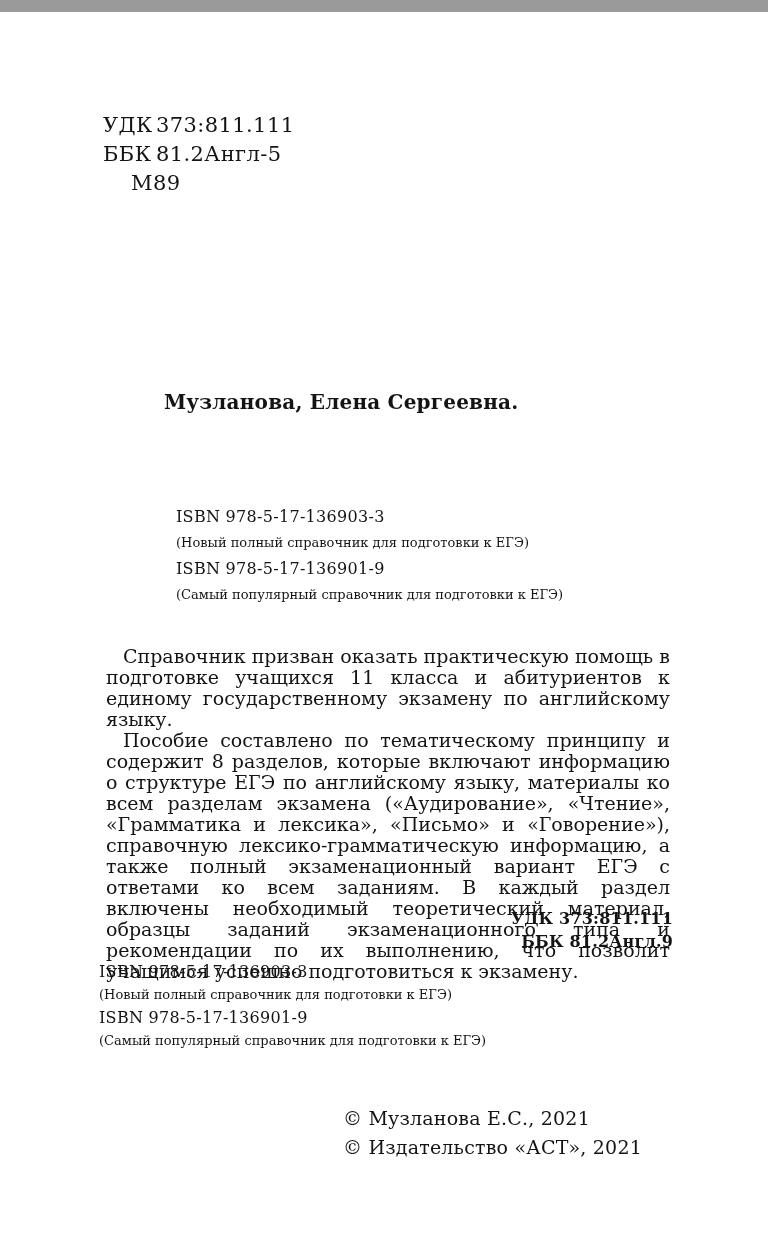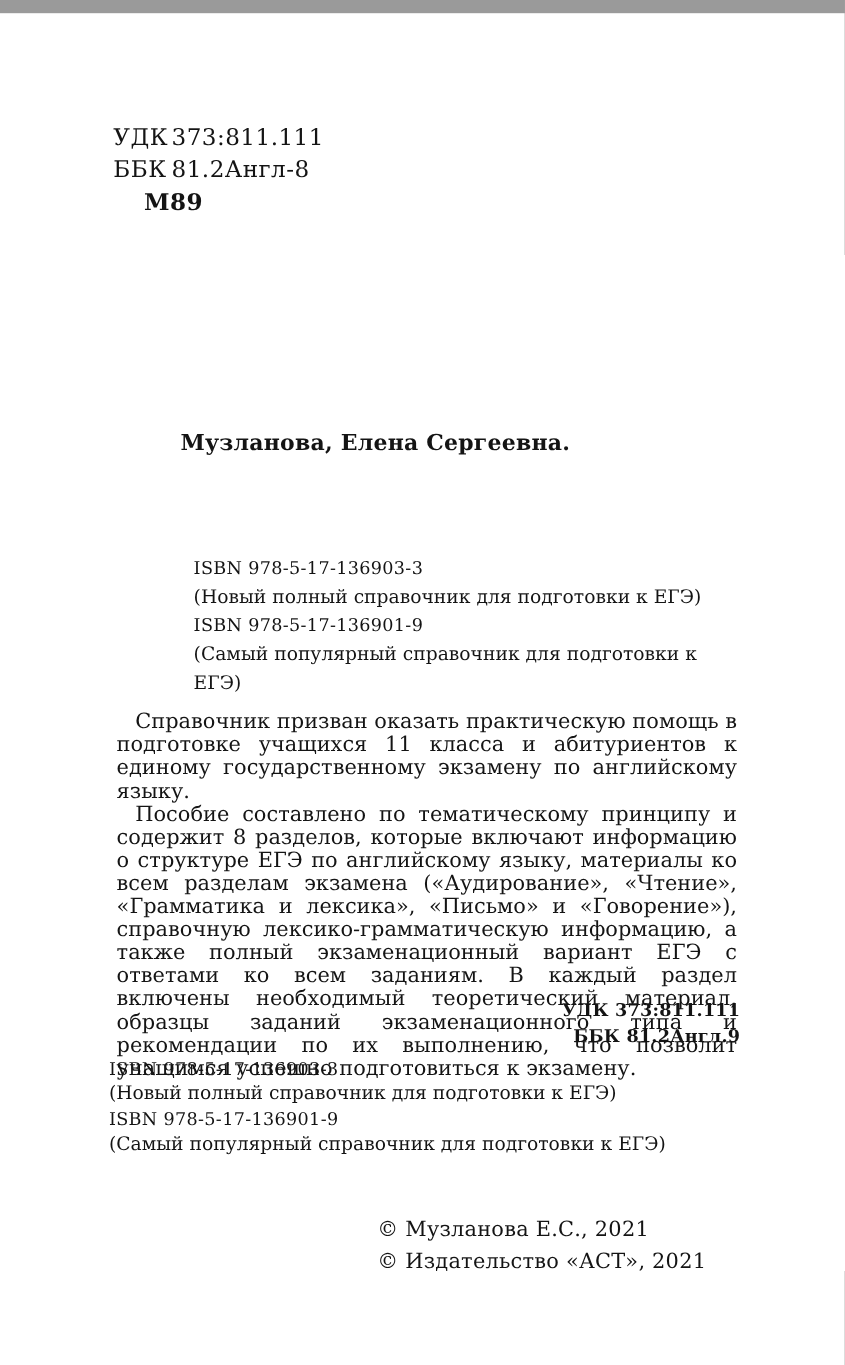--- a/index.html
+++ b/index.html
@@ -17,21 +17,21 @@
 
   
   .top-codes {
     position: absolute;
     top: 99px; left: 103px;
     font-size: 21px;
     line-height: 29px;
     letter-spacing: 0.4px;
   }
   .top-codes .code-label { display: inline-block; width: 53px; }
-  .top-codes .author-sign { margin-left: 28px; font-weight: bold; }
+  .top-codes .author-sign { margin-left: 28px; }
 
   
   .catalog {
     position: absolute;
     top: 377px; left: 145px;
     width: 526px;
     font-size: 20px;
     line-height: 26px;
   }
   .catalog .author { font-weight: bold; padding-left: 19px; letter-spacing: 0.2px; }
@@ -41,21 +41,21 @@
     text-indent: 0;
   }
 
   
   .isbn-mid {
     position: absolute;
     top: 492px; left: 176px;
     width: 500px;
   }
   .isbn-number { font-size: 16px; line-height: 26px; letter-spacing: 0.3px; }
-  .isbn-series { font-size: 17px; line-height: 26px; }
+  .isbn-series { font-size: 13px; line-height: 26px; }
 
   
   .annotation {
     position: absolute;
     top: 634px; left: 106px;
     width: 564px;
     font-size: 19px;
     line-height: 21px;
     text-align: justify;
   }
@@ -93,21 +93,21 @@
 </head>
 <body>
 
 <div class="page">
 
   <div class="top-codes">
     <div>
       <span class="code-label">УДК</span><span>373:811.111</span>
     </div>
     <div>
-      <span class="code-label">ББК</span><span>81.2Англ-8</span>
+      <span class="code-label">ББК</span><span>81.2Англ-5</span>
     </div>
     <div class="author-sign">М89</div>
   </div>
 
   <div class="catalog">
     <div class="author">Музланова, Елена Сергеевна.</div>
   </div>
 
   <div class="isbn-mid">
     <div class="isbn-number">ISBN 978-5-17-136903-3</div>

